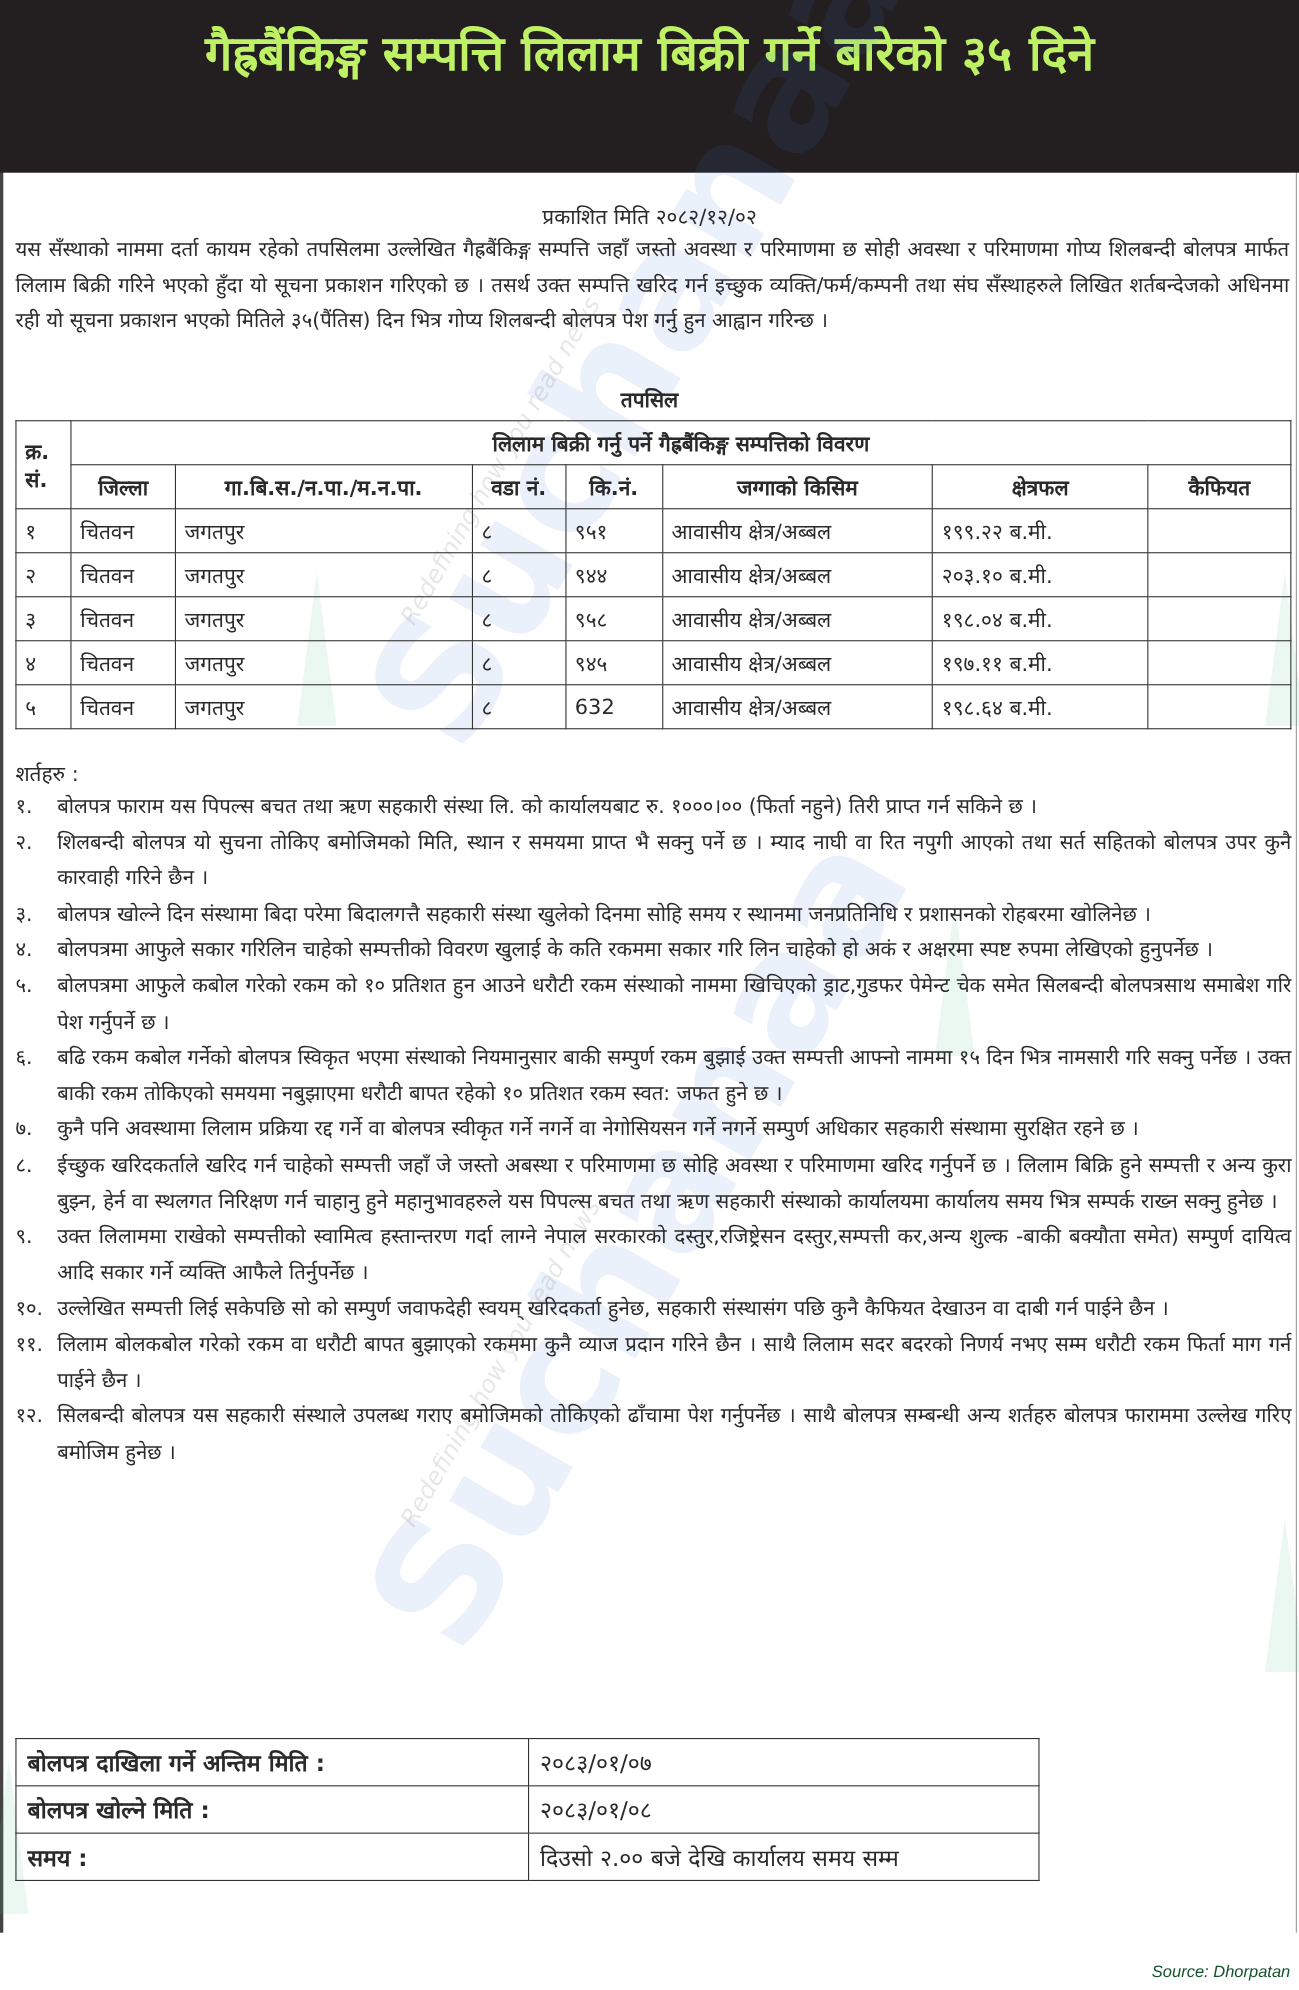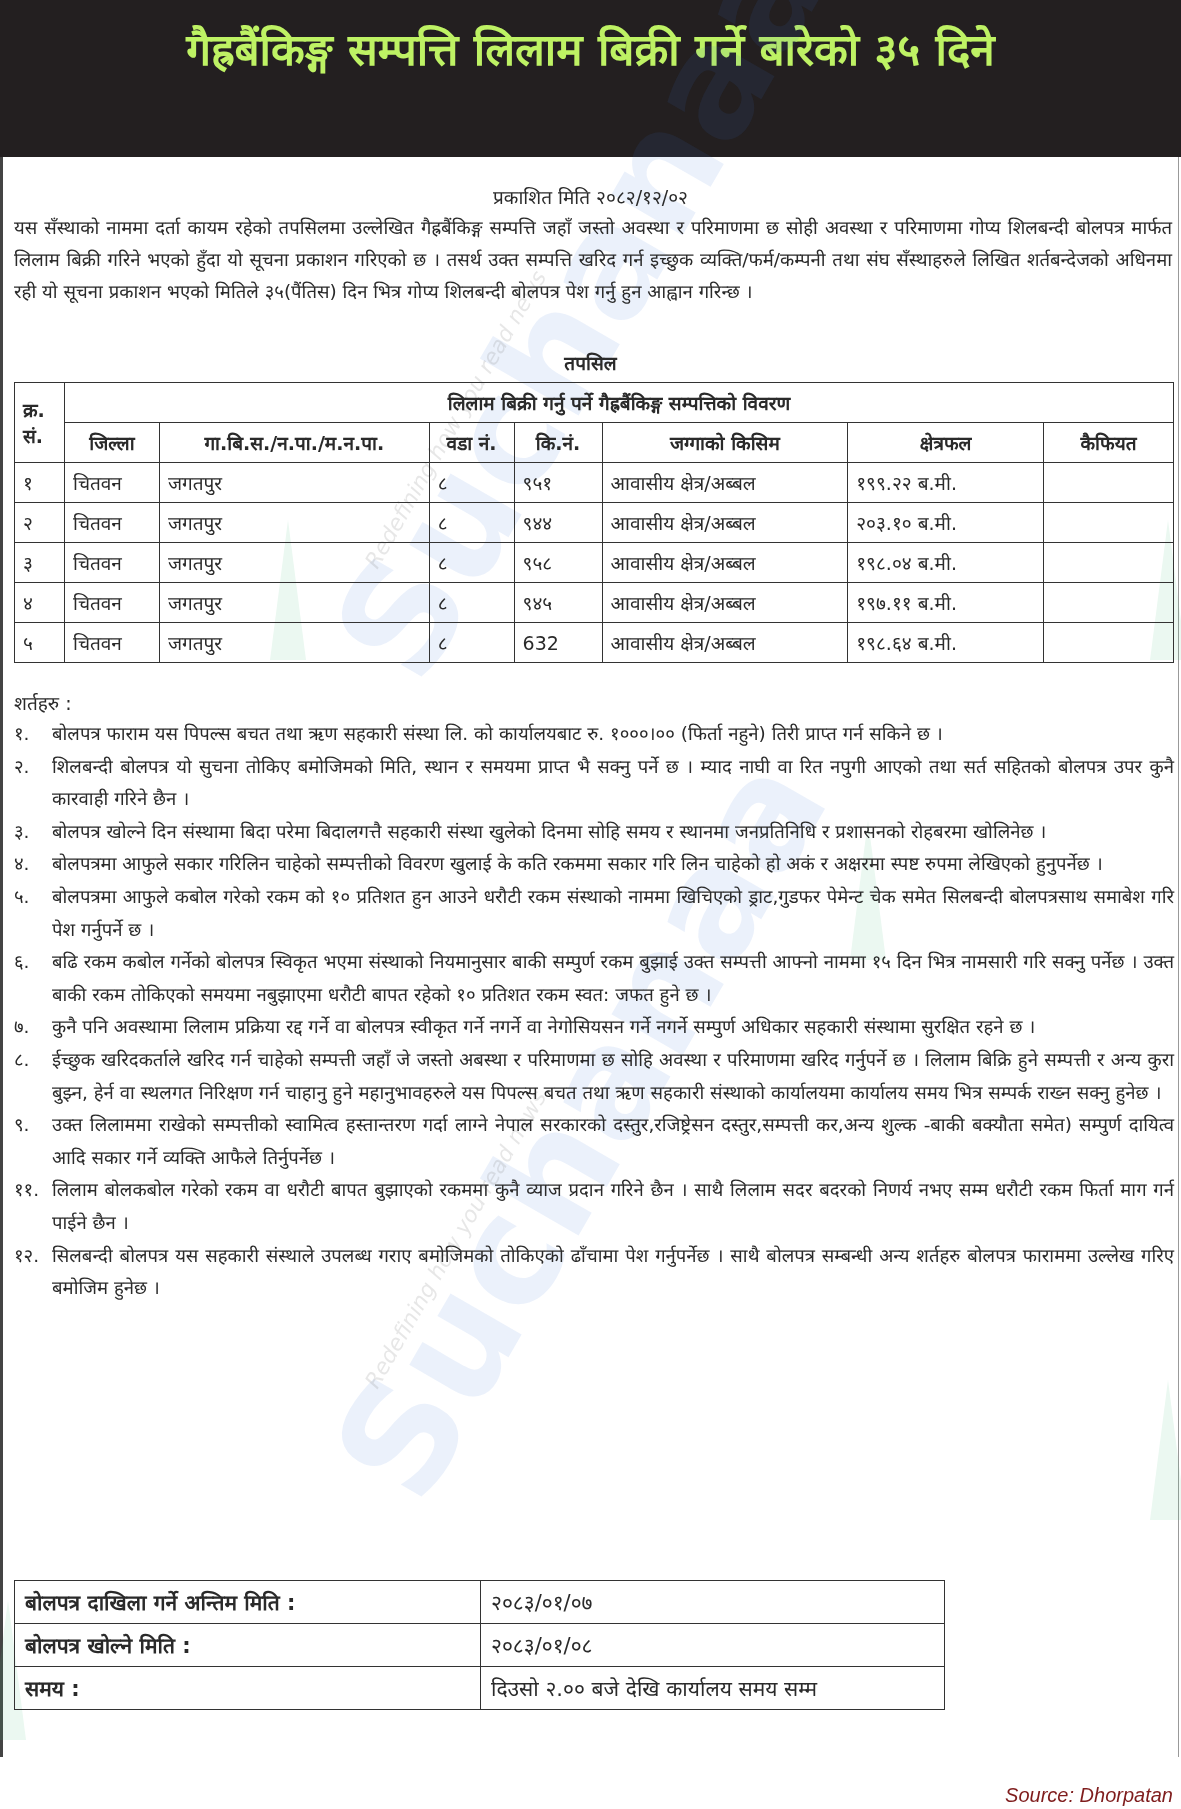--- a/index.html
+++ b/index.html
@@ -112,21 +112,21 @@
   }
   table.info td {
     border: 1.5px solid #333;
     height: 43px;
     padding: 0 10px;
     box-sizing: border-box;
   }
   table.info td.lbl { width: 466px; font-weight: bold; }
   .source {
     position: absolute; right: 8px; top: 1784px;
-    font-size: 20px; font-style: italic; color: #7f1d1d;
+    font-size: 15px; font-style: italic; color: #14532d;
     font-family: "Liberation Sans", sans-serif;
   }
 </style>
 </head>
 <body>
 
 <div class="frame"></div>
 
 <div class="banner">
   <div class="line1">गैह्रबैंकिङ्ग सम्पत्ति लिलाम बिक्री गर्ने बारेको ३५ दिने</div>
@@ -259,20 +259,24 @@
   </div>
   <div class="term">
     <span class="num">८.</span>
     <span class="txt">ईच्छुक खरिदकर्ताले खरिद गर्न चाहेको सम्पत्ती जहाँ जे जस्तो अबस्था र परिमाणमा छ सोहि अवस्था र परिमाणमा खरिद गर्नुपर्ने छ । लिलाम बिक्रि हुने सम्पत्ती र अन्य कुरा बुझ्न, हेर्न वा स्थलगत निरिक्षण गर्न चाहानु हुने महानुभावहरुले यस पिपल्स बचत तथा ऋण सहकारी संस्थाको कार्यालयमा कार्यालय समय भित्र सम्पर्क राख्न सक्नु हुनेछ ।</span>
   </div>
   <div class="term">
     <span class="num">९.</span>
     <span class="txt">उक्त लिलाममा राखेको सम्पत्तीको स्वामित्व हस्तान्तरण गर्दा लाग्ने नेपाल सरकारको दस्तुर,रजिष्ट्रेसन दस्तुर,सम्पत्ती कर,अन्य शुल्क -बाकी बक्यौता समेत) सम्पुर्ण दायित्व आदि सकार गर्ने व्यक्ति आफैले  तिर्नुपर्नेछ ।</span>
   </div>
   <div class="term">
+    <span class="num">१०.</span>
+    <span class="txt">उल्लेखित सम्पत्ती लिई सकेपछि सो को सम्पुर्ण जवाफदेही स्वयम् खरिदकर्ता हुनेछ, सहकारी संस्थासंग पछि कुनै कैफियत देखाउन वा दाबी गर्न पाईने छैन ।</span>
+  </div>
+  <div class="term">
     <span class="num">११.</span>
     <span class="txt">लिलाम बोलकबोल गरेको रकम वा धरौटी बापत बुझाएको रकममा कुनै व्याज प्रदान गरिने छैन । साथै लिलाम सदर बदरको निणर्य नभए सम्म धरौटी रकम फिर्ता माग गर्न पाईने छैन ।</span>
   </div>
   <div class="term">
     <span class="num">१२.</span>
     <span class="txt">सिलबन्दी बोलपत्र यस सहकारी संस्थाले उपलब्ध गराए बमोजिमको तोकिएको ढाँचामा पेश गर्नुपर्नेछ । साथै बोलपत्र सम्बन्धी अन्य शर्तहरु बोलपत्र फाराममा उल्लेख गरिए बमोजिम हुनेछ ।</span>
   </div>
 </div>
 
 <table class="info">

